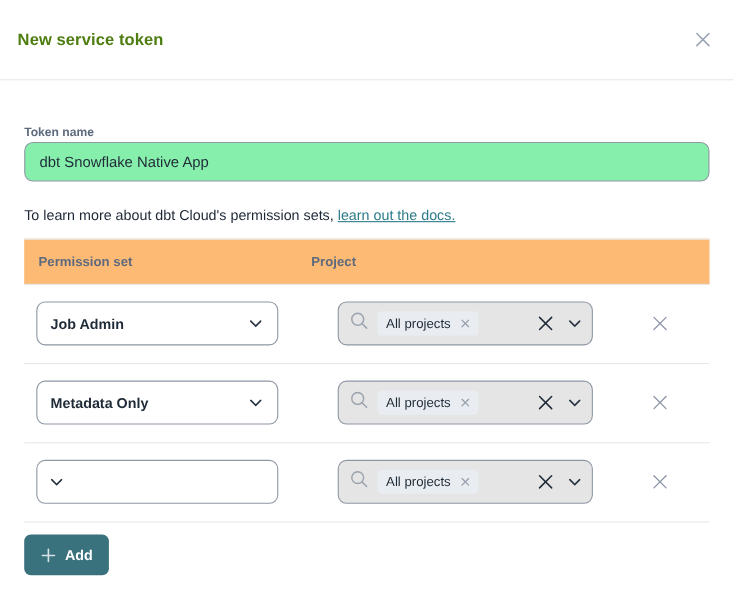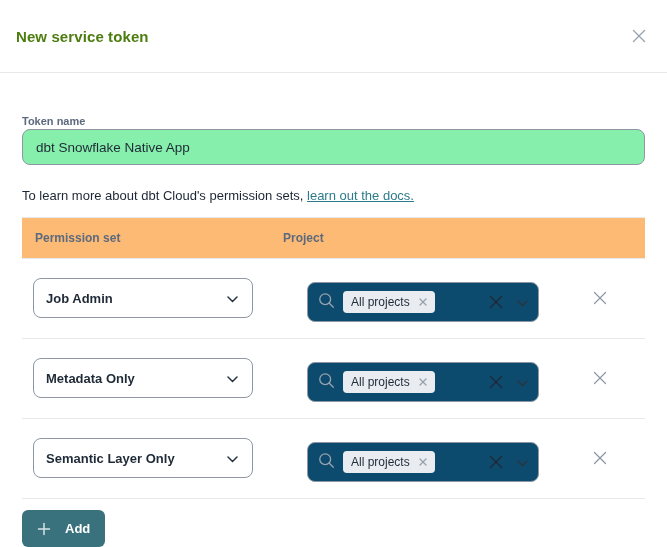--- a/index.html
+++ b/index.html
@@ -79,25 +79,24 @@
     padding: 0 14px 0 12px;
     cursor: pointer;
   }
   .sel-text { font-size: 13px; font-weight: 700; color: #1f2a37; }
   .chev { color: #2a3442; flex: 0 0 auto; }
 
   .proj-select {
     margin-left: 30px;
     width: 232px; height: 40px;
     border: 1px solid #8e97a3; border-radius: 8px;
-    background: #0c4a6e;
+    background: #e5e5e5;
     display: flex; align-items: center;
     padding: 0 10px 0 10px;
     cursor: pointer;
-    margin-top: 8px;
   }
   .search-ic { color: #9aa3ae; flex: 0 0 auto; margin-right: 8px; }
   .chip {
     display: inline-flex; align-items: center;
     background: #e9edf1; border-radius: 4px;
     padding: 4px 8px; gap: 9px;
     font-size: 12px; color: #1f2a37;
     white-space: nowrap;
   }
   .chip-x { color: #97a0ac; cursor: pointer; display: flex; }
@@ -113,21 +112,21 @@
     color: #8d96a6;
   }
 
   
   .add-btn {
     margin: 11px 0 0 22px;
     height: 37px; min-width: 70px;
     background: #39717c; color: #ffffff;
     border: none; border-radius: 6px;
     display: inline-flex; align-items: center; justify-content: center;
-    gap: 14px; padding: 8px 15px;
+    gap: 8px; padding: 8px 15px;
     font-family: "Liberation Sans", sans-serif;
     font-size: 13px; font-weight: 700;
     cursor: pointer;
   }
   .add-btn .plus { color: #d7e3e5; display: flex; }
 </style>
 </head>
 <body>
 
 <div class="modal">
@@ -249,21 +248,20 @@
             <svg width="16" height="16" viewBox="0 0 16 16" fill="none" stroke="currentColor" stroke-width="1.2" stroke-linecap="round">
                 <line x1="2.5" y1="2.5" x2="13.5" y2="13.5"></line>
                 <line x1="13.5" y1="2.5" x2="2.5" y2="13.5"></line>
               </svg>
           </span>
         </button>
       </div>
 
       <div class="t-row">
         <div class="select">
-          <span class="sel-text">Semantic Layer Only</span>
           <span class="chev">
             <svg width="11" height="7" viewBox="0 0 11 7" fill="none" stroke="currentColor" stroke-width="1.5" stroke-linecap="round">
                 <polyline points="1,1 5.5,5.5 10,1"></polyline>
               </svg>
           </span>
         </div>
         <div class="proj-select">
           <span class="search-ic">
             <svg width="17" height="17" viewBox="0 0 17 17" fill="none" stroke="currentColor" stroke-width="1.3" stroke-linecap="round">
                 <circle cx="7.2" cy="7.2" r="5.4"></circle>

